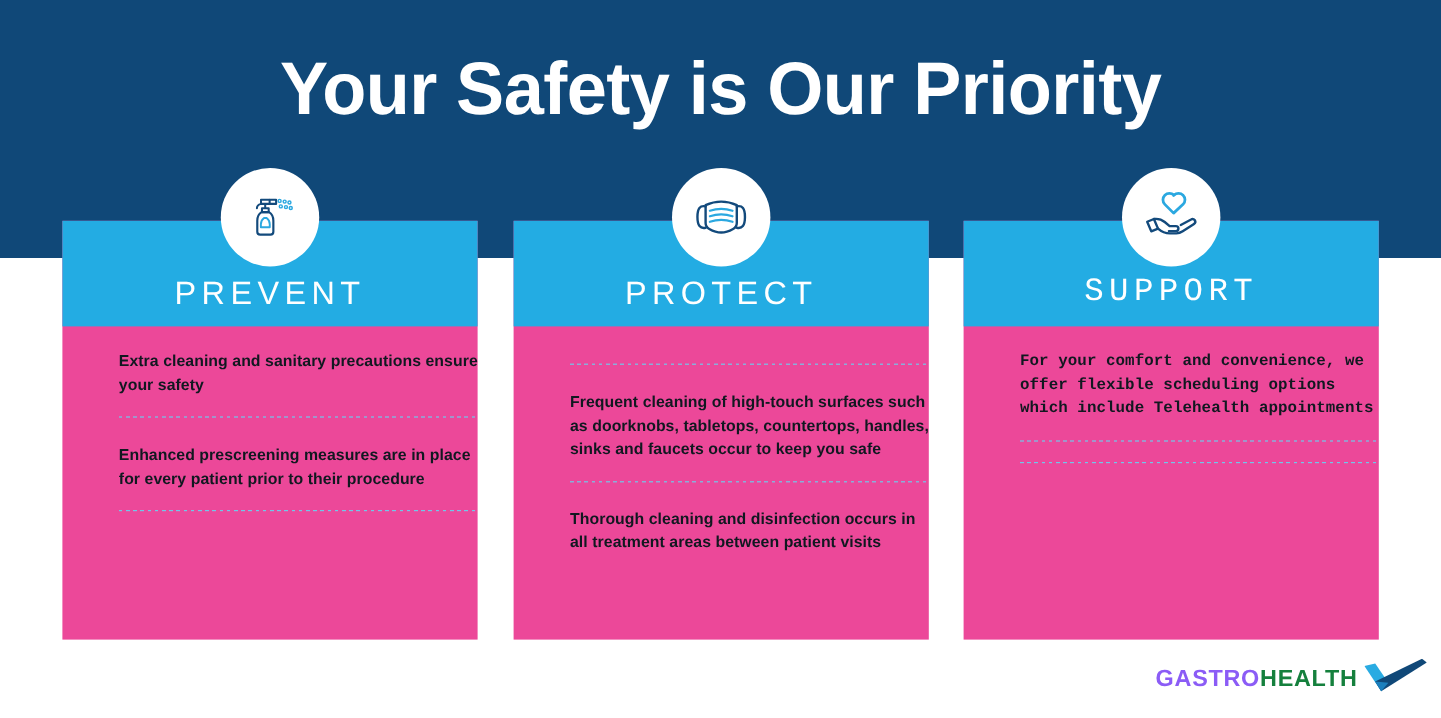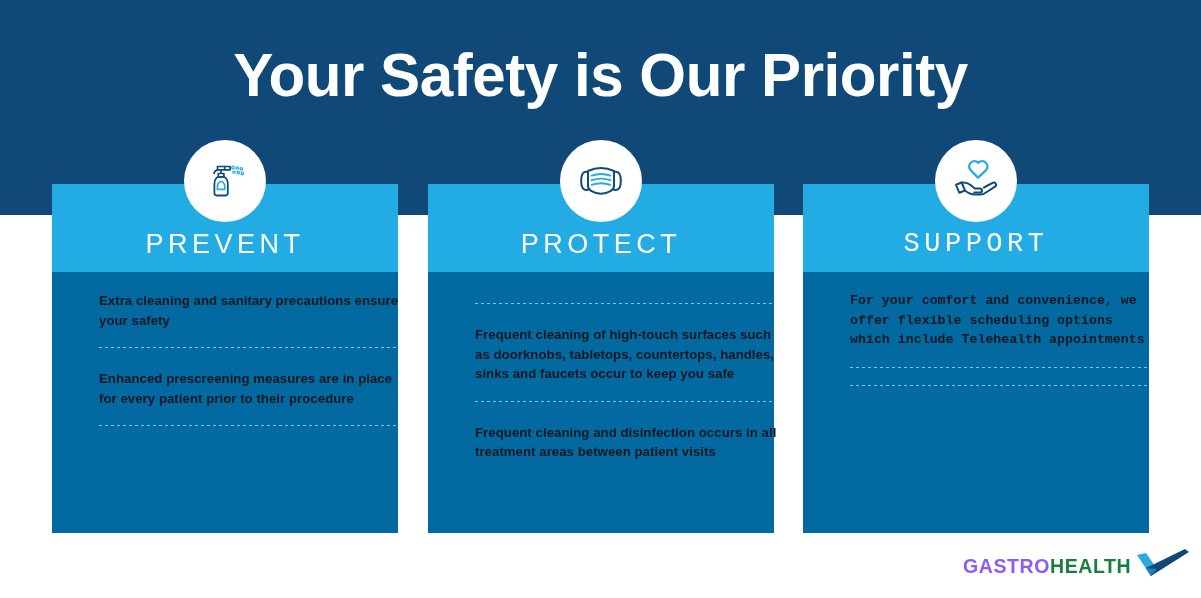--- a/index.html
+++ b/index.html
@@ -43,21 +43,21 @@
     transform: scaleX(0.97);
     transform-origin: center center;
   }
 
   
   .card {
     position: absolute;
     top: 184px;
     width: 346px;
     height: 349px;
-    background: #0369a1;
+    background: #ec4899;
   }
   #card-0 { left: 52px; }
   #card-1 { left: 428px; }
   #card-2 { left: 803px; font-family: Liberation Mono, monospace; }
 
   .card-header {
     position: absolute;
     left: 0; top: 0;
     width: 100%;
     height: 88px;
@@ -172,21 +172,21 @@
     </div>
   </div>
 
   <div class="card" id="card-1">
     <div class="card-header"></div>
     <div class="card-title">PROTECT</div>
     <div class="card-body">
       <div class="divider"></div>
       <div class="bullet">Frequent cleaning of high-touch surfaces such as doorknobs, tabletops, countertops, handles, sinks and faucets occur to keep you safe</div>
       <div class="divider"></div>
-      <div class="bullet">Frequent cleaning and disinfection occurs in all treatment areas between patient visits</div>
+      <div class="bullet">Thorough cleaning and disinfection occurs in all treatment areas between patient visits</div>
     </div>
   </div>
 
   <div class="card" id="card-2">
     <div class="card-header"></div>
     <div class="card-title">SUPPORT</div>
     <div class="card-body">
       <div class="bullet">For your comfort and convenience, we offer flexible scheduling options which include Telehealth appointments</div>
       <div class="divider"></div>
       <div class="divider"></div>

